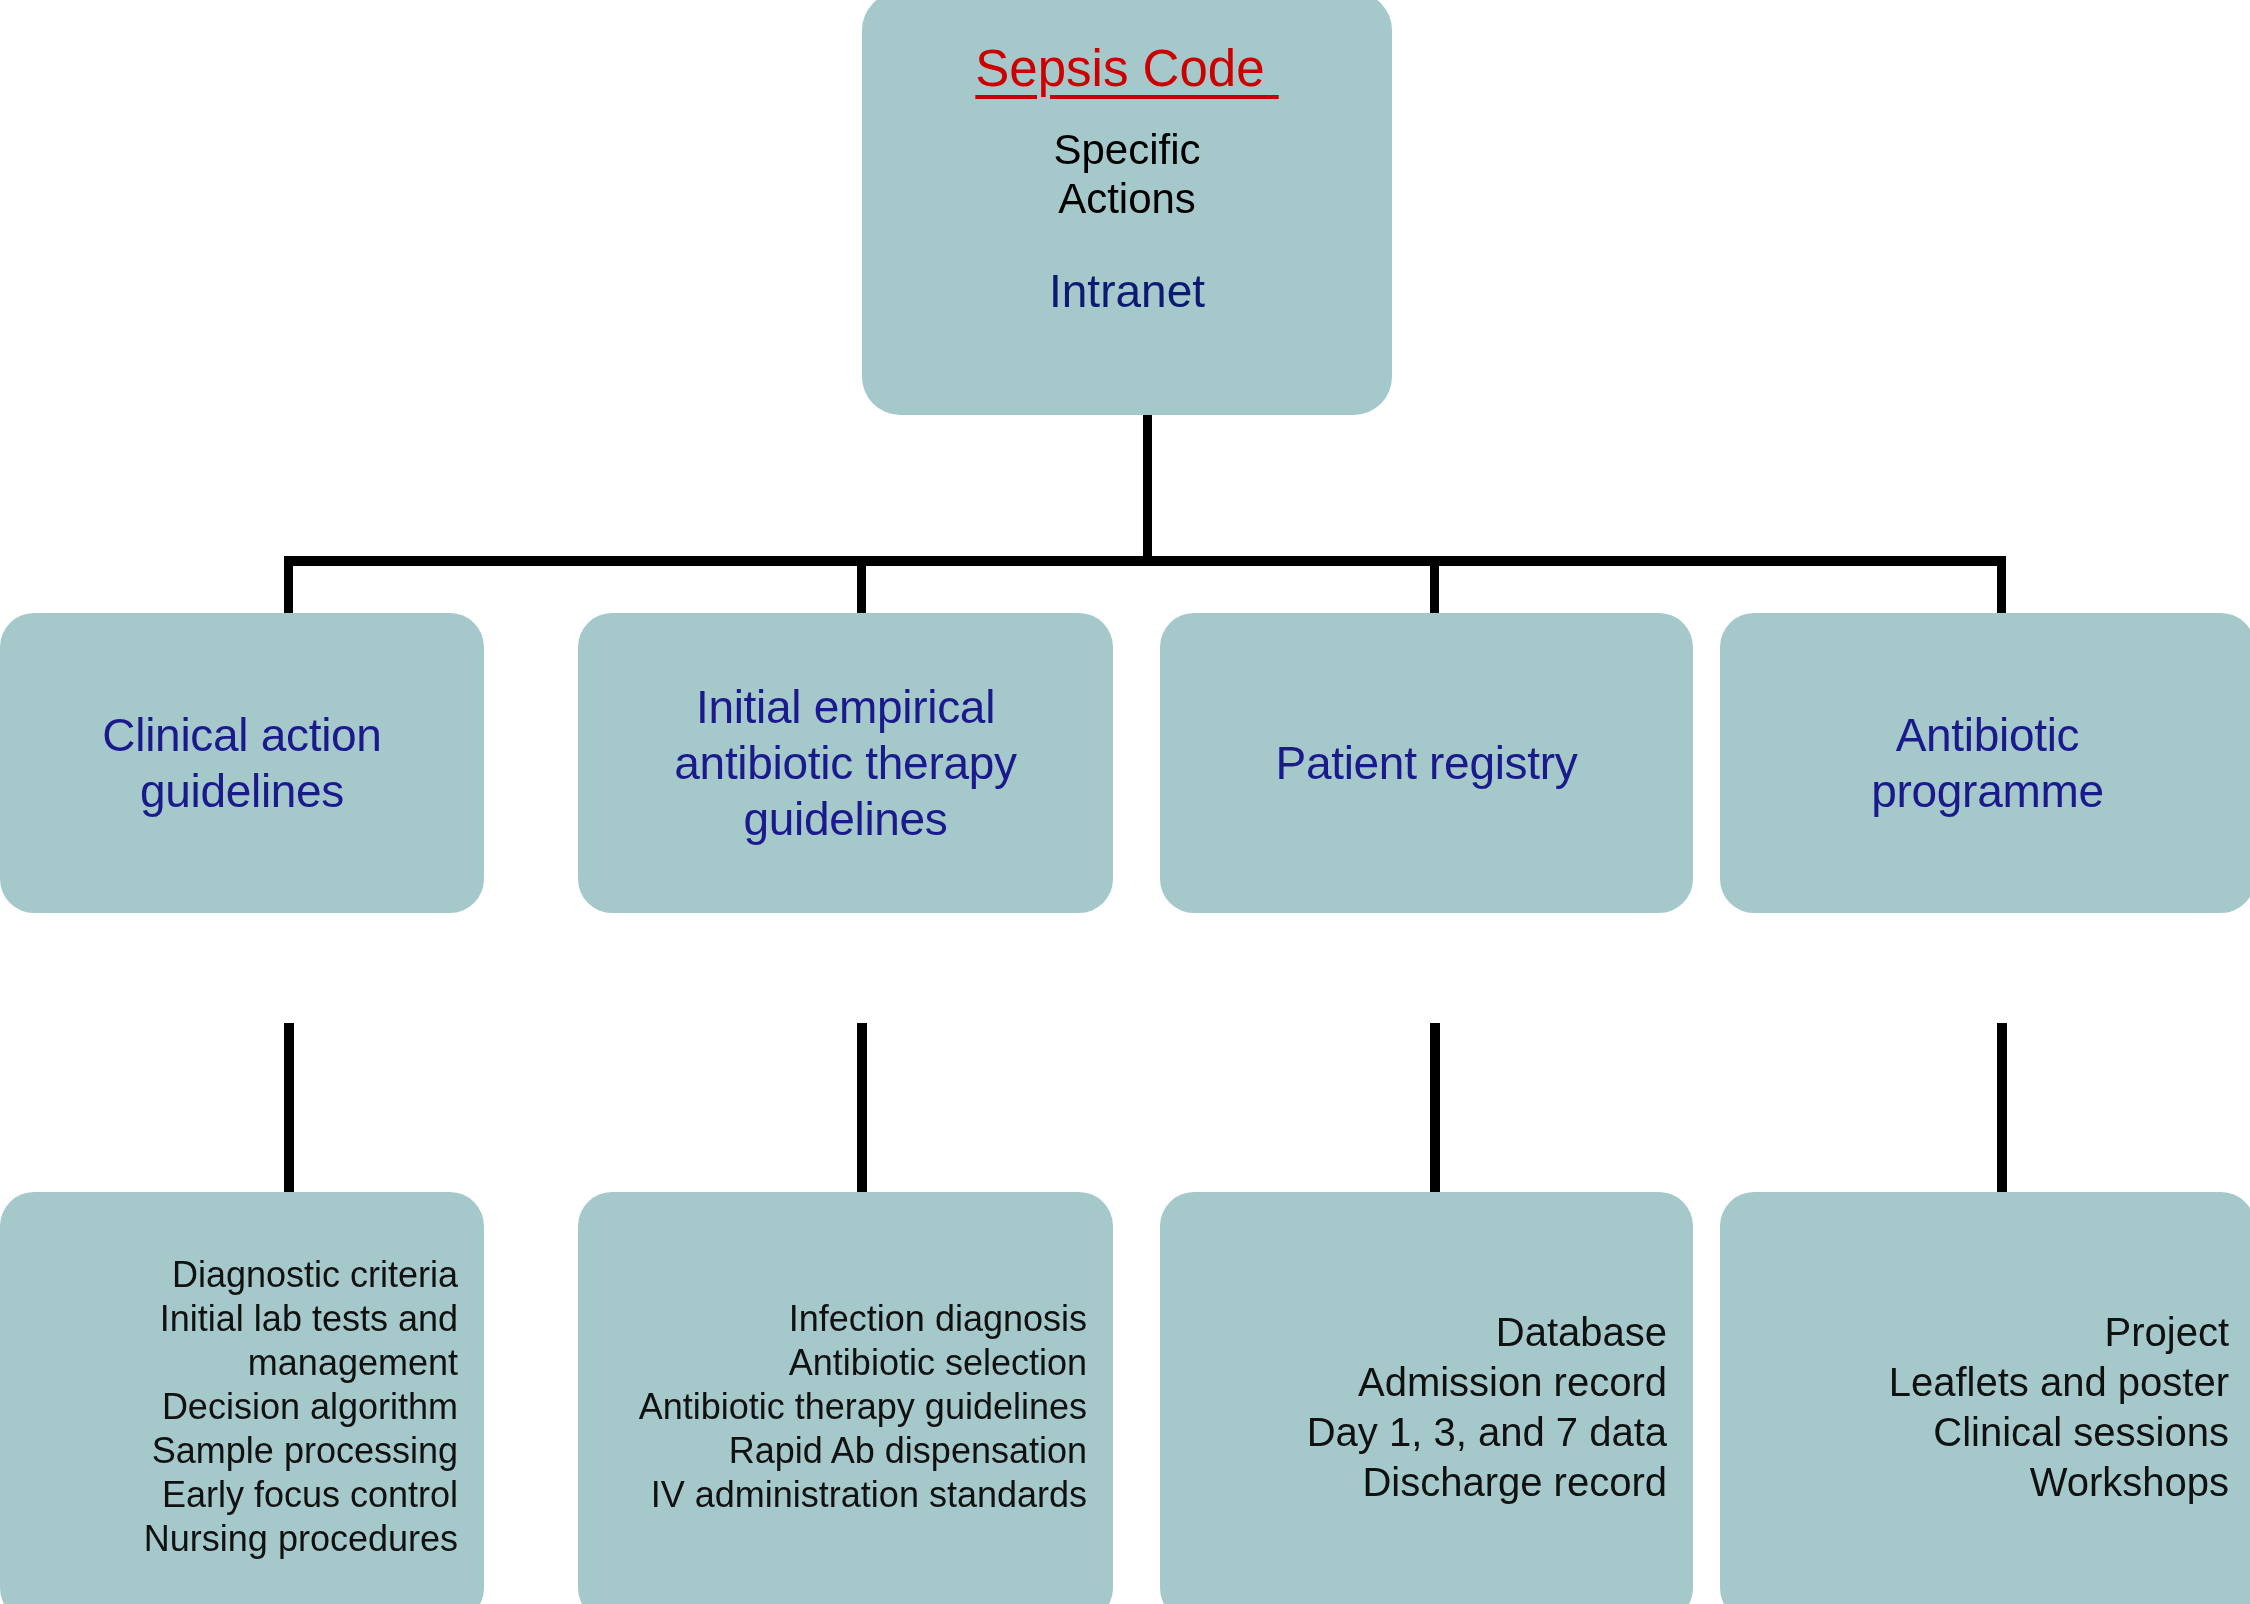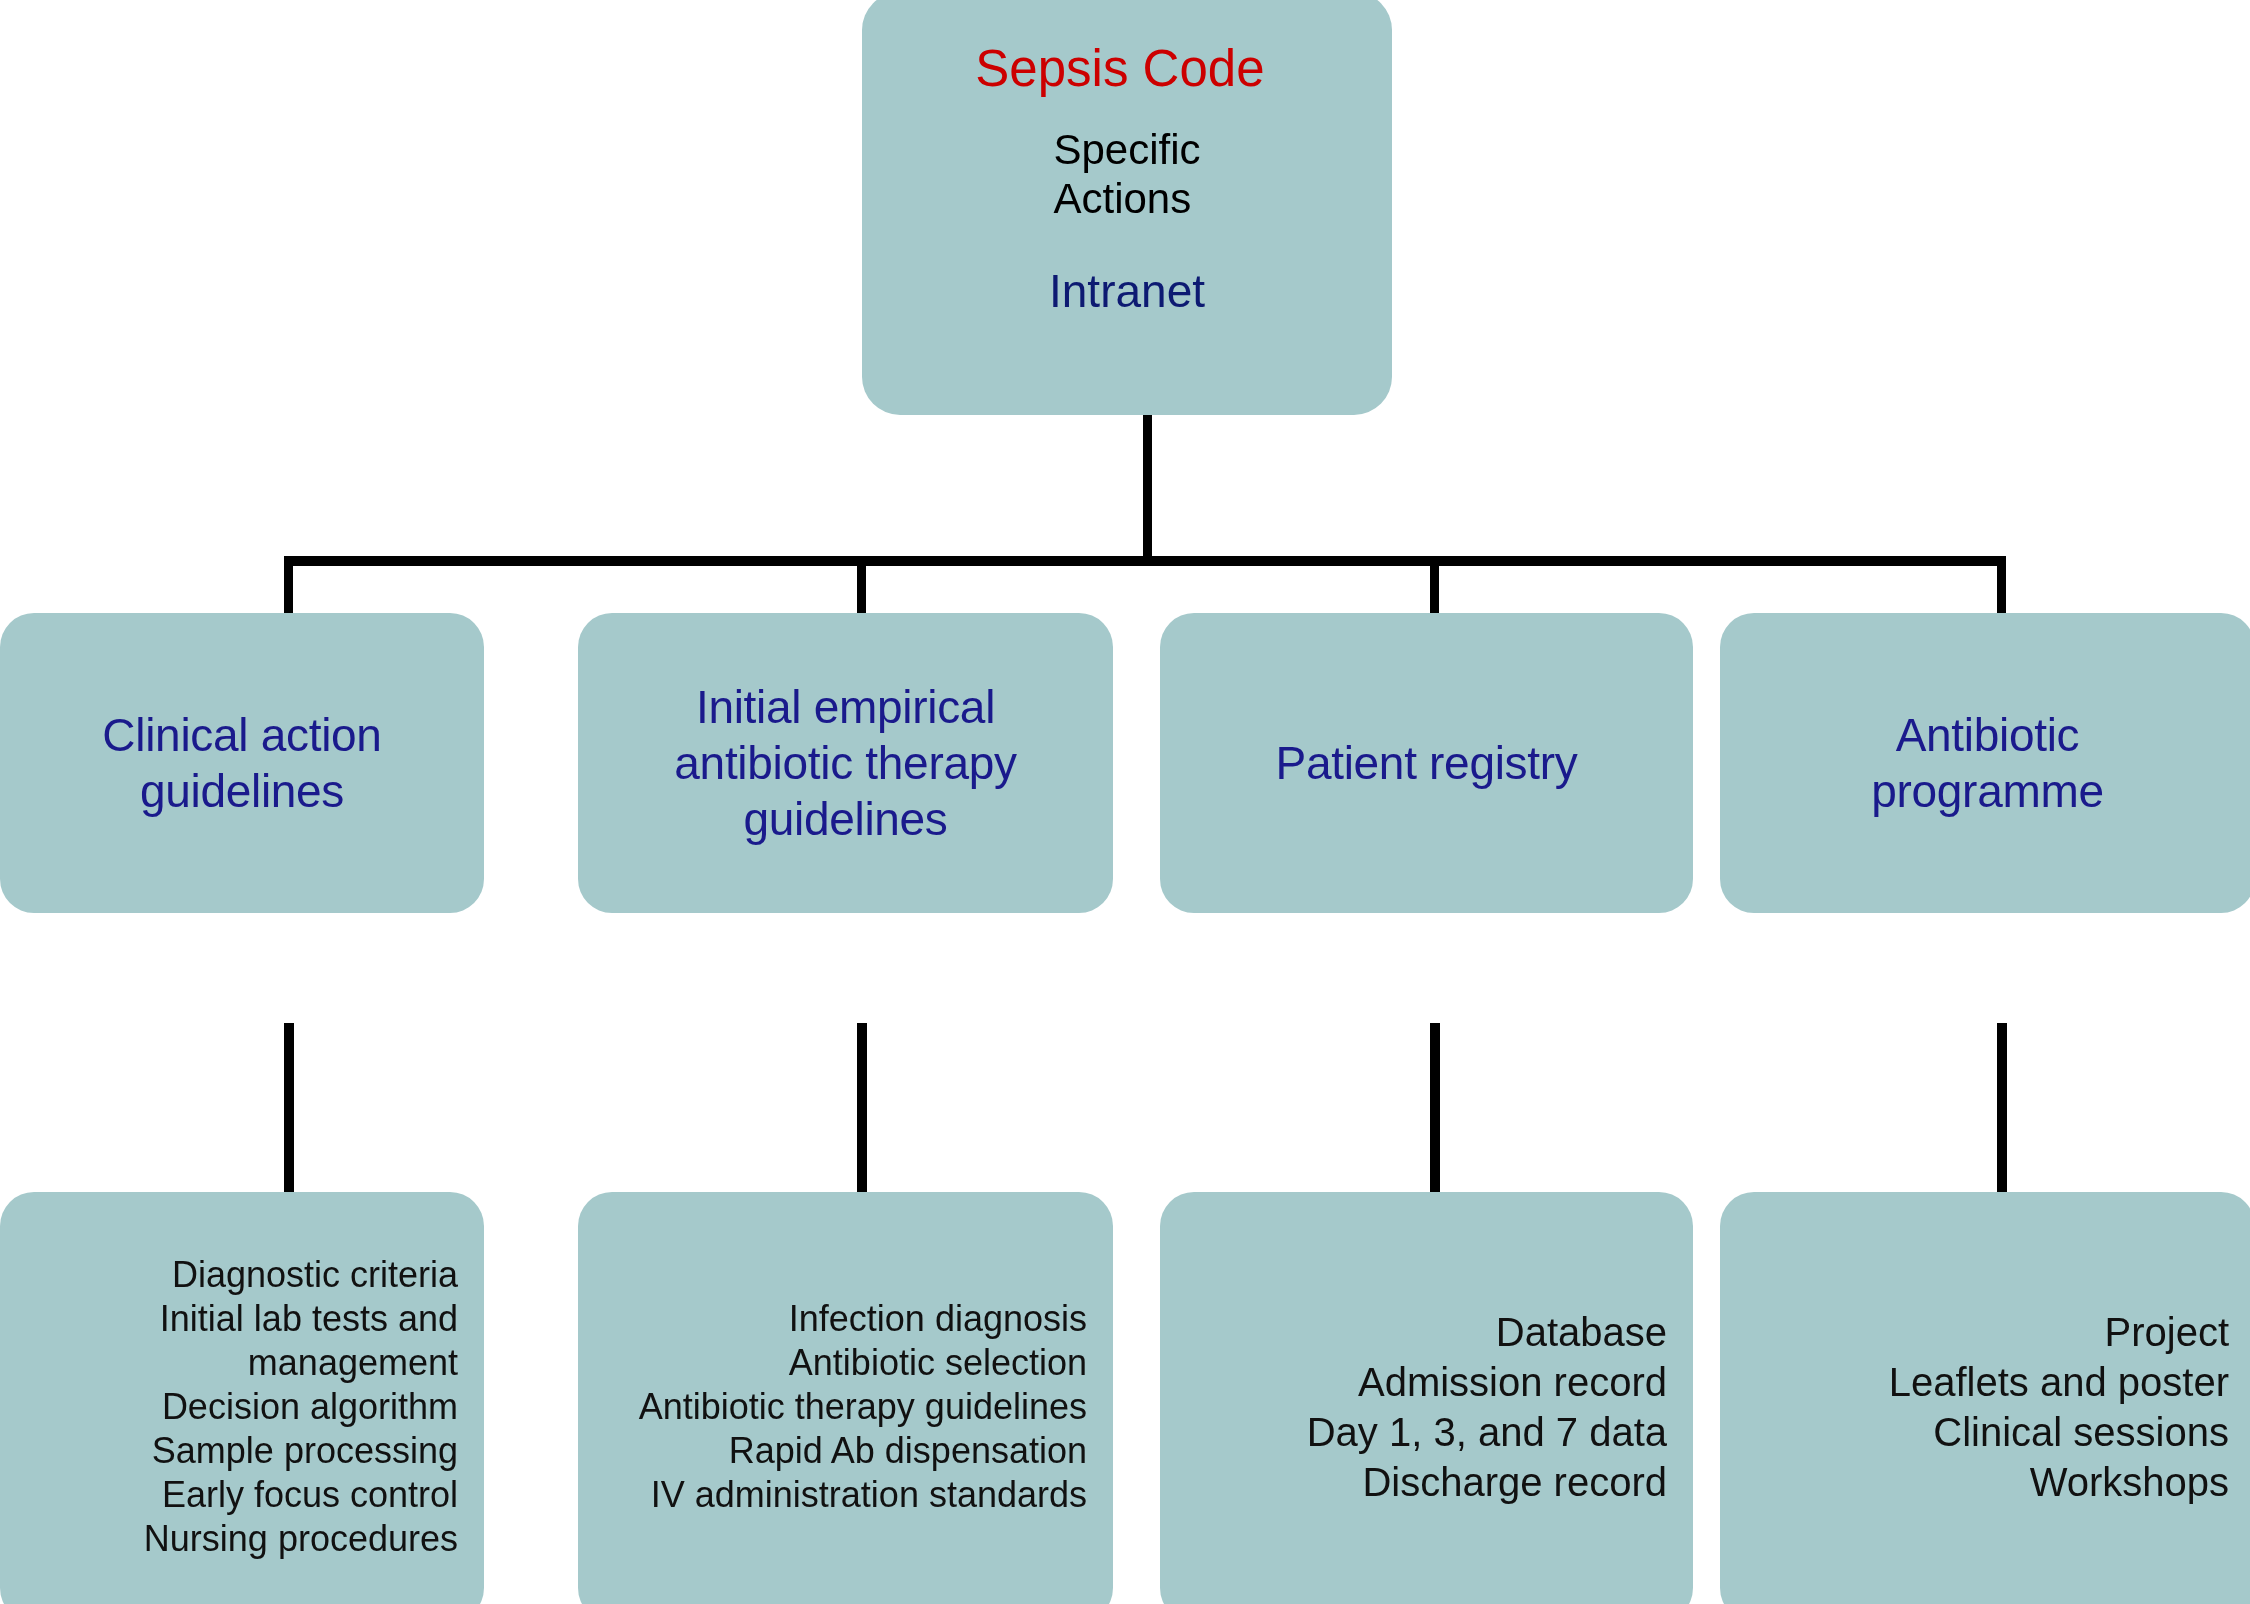--- a/index.html
+++ b/index.html
@@ -32,31 +32,32 @@
     border-radius: 38px;
     display: flex;
     flex-direction: column;
     align-items: center;
     padding-top: 30px;
   }
   .root-title {
     color: #cc0000;
     font-size: 51px;
     line-height: 1.12;
+    text-decoration: underline;
     text-underline-offset: 9px;
     text-decoration-thickness: 4px;
     white-space: pre;
     margin-top: 18px;
     text-align: right;
   }
   .root-sub {
     color: #000000;
     font-size: 42px;
     line-height: 1.17;
-    text-align: left;
+    text-align: center;
     margin-top: 28px;
   }
   .root-intranet {
     color: #0d1a72;
     font-size: 46px;
     line-height: 1.15;
     text-align: left;
     margin-top: 42px;
   }
 

